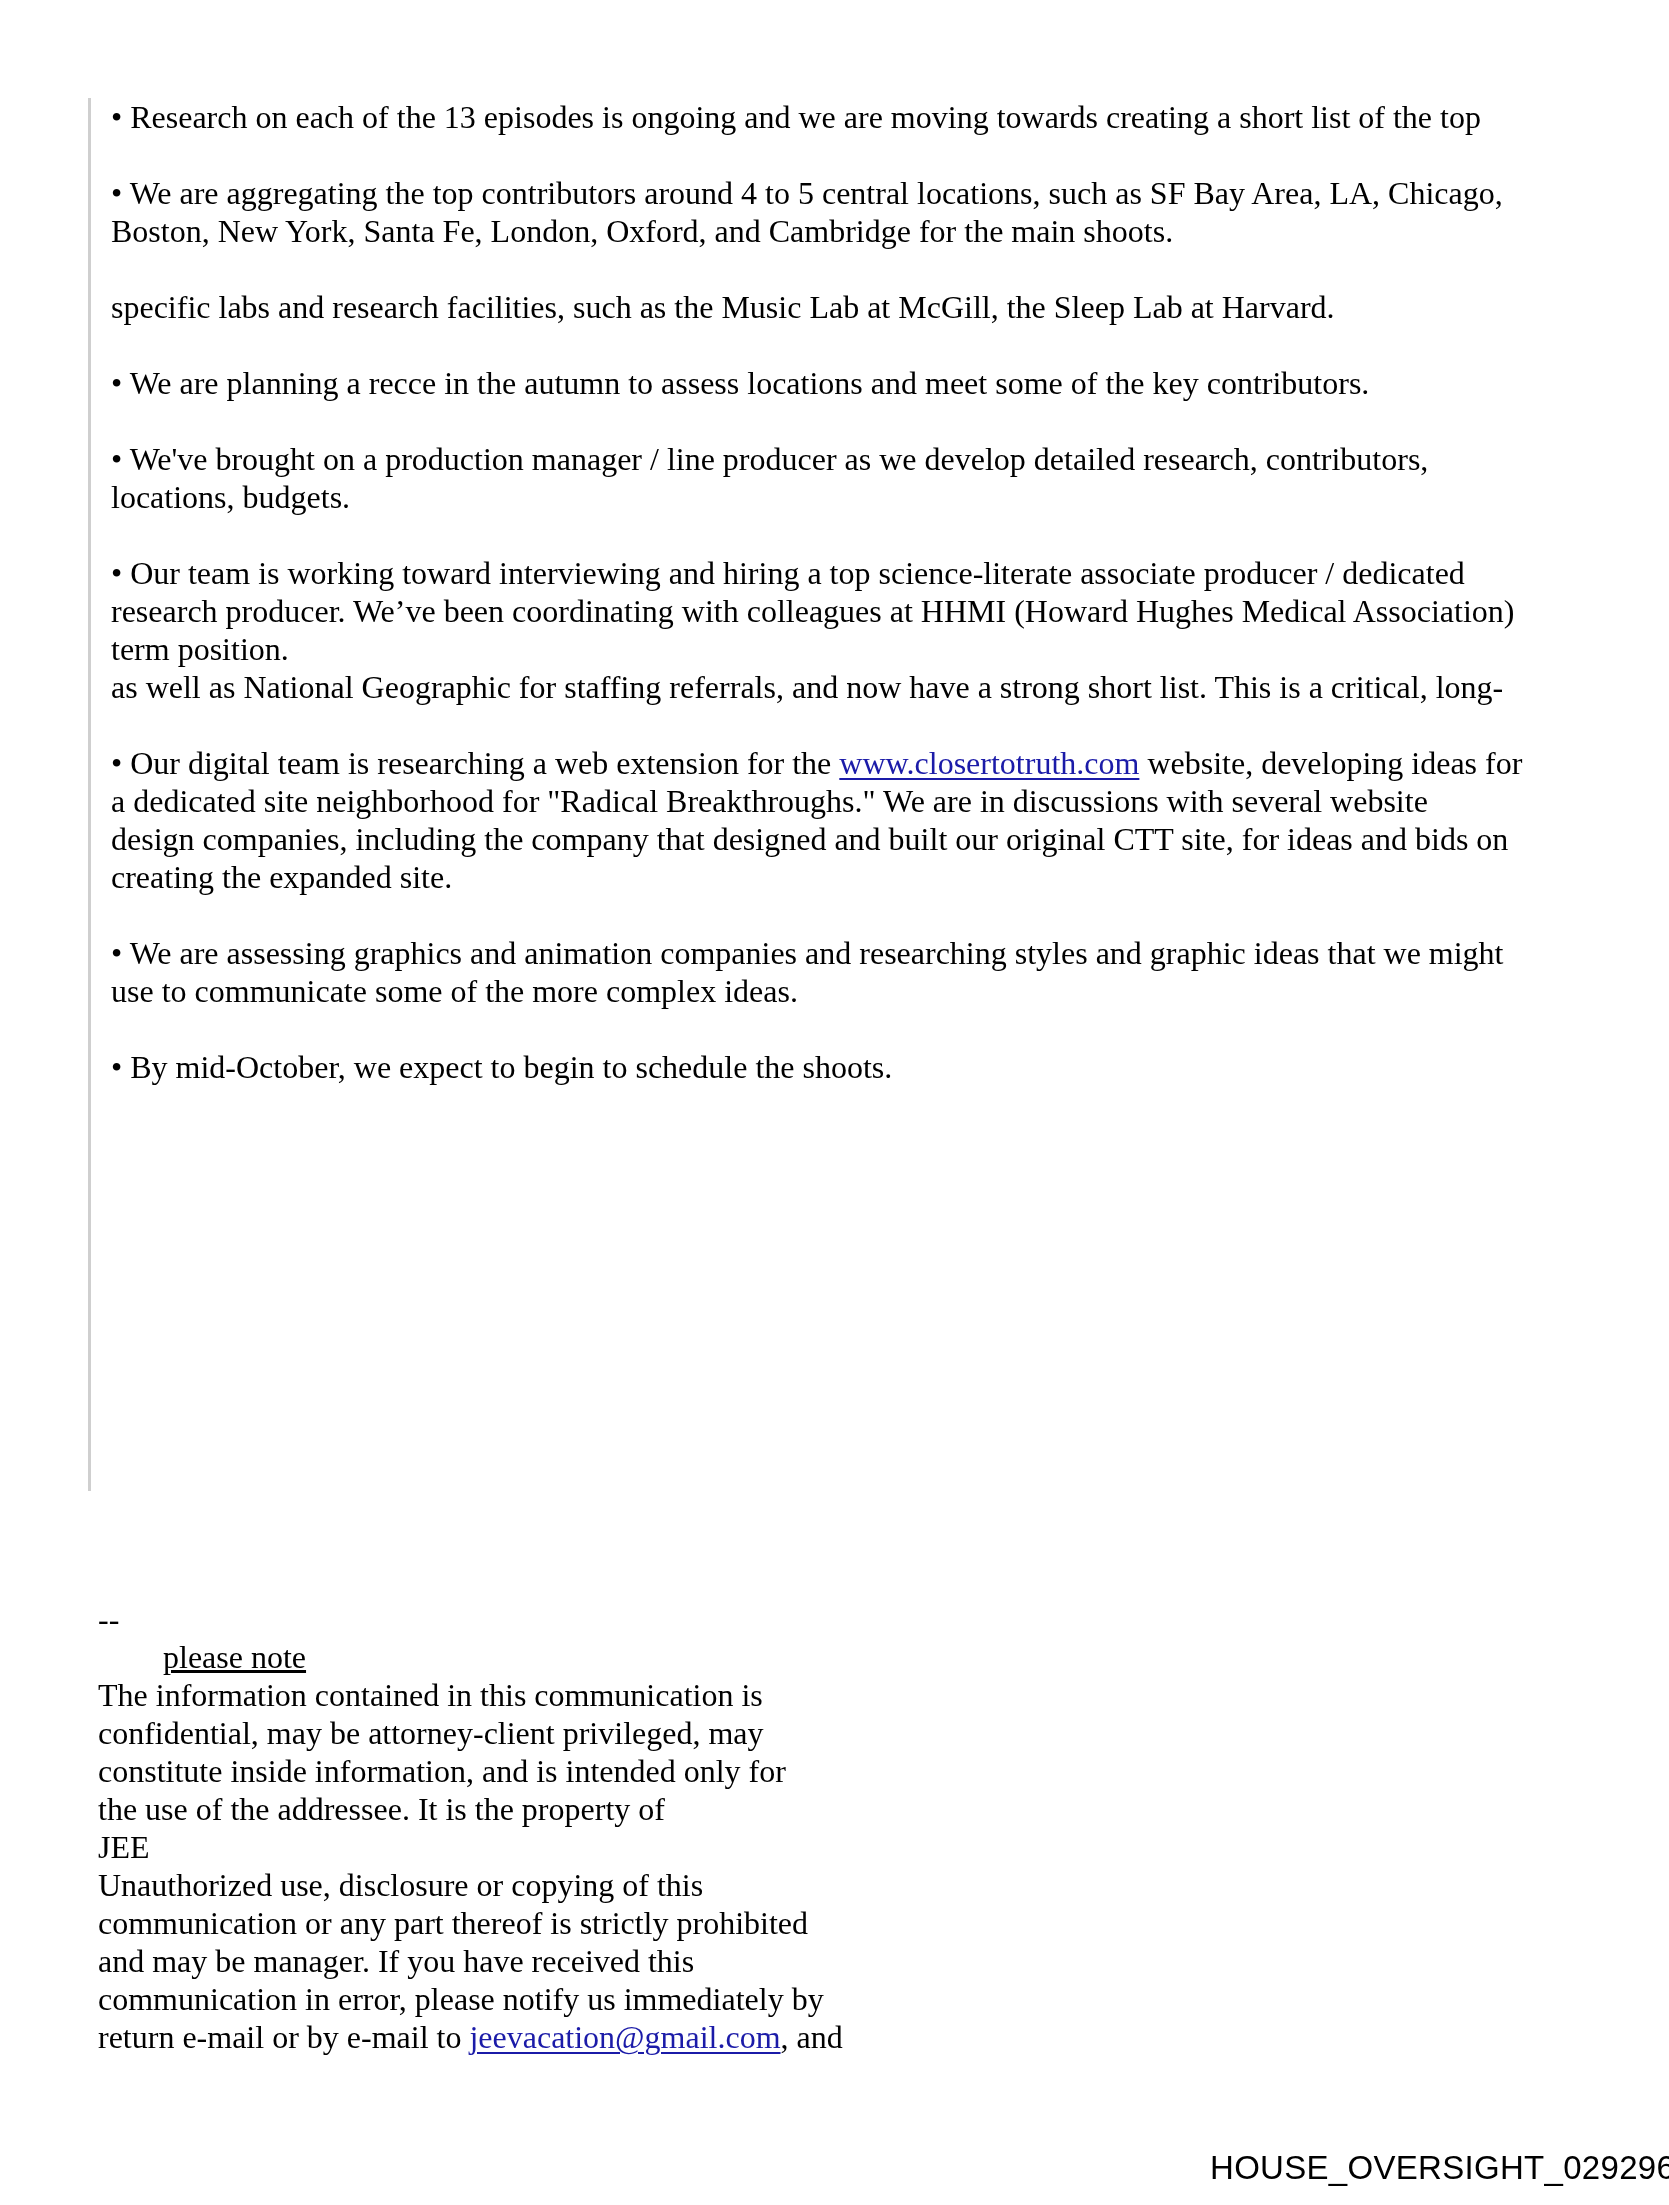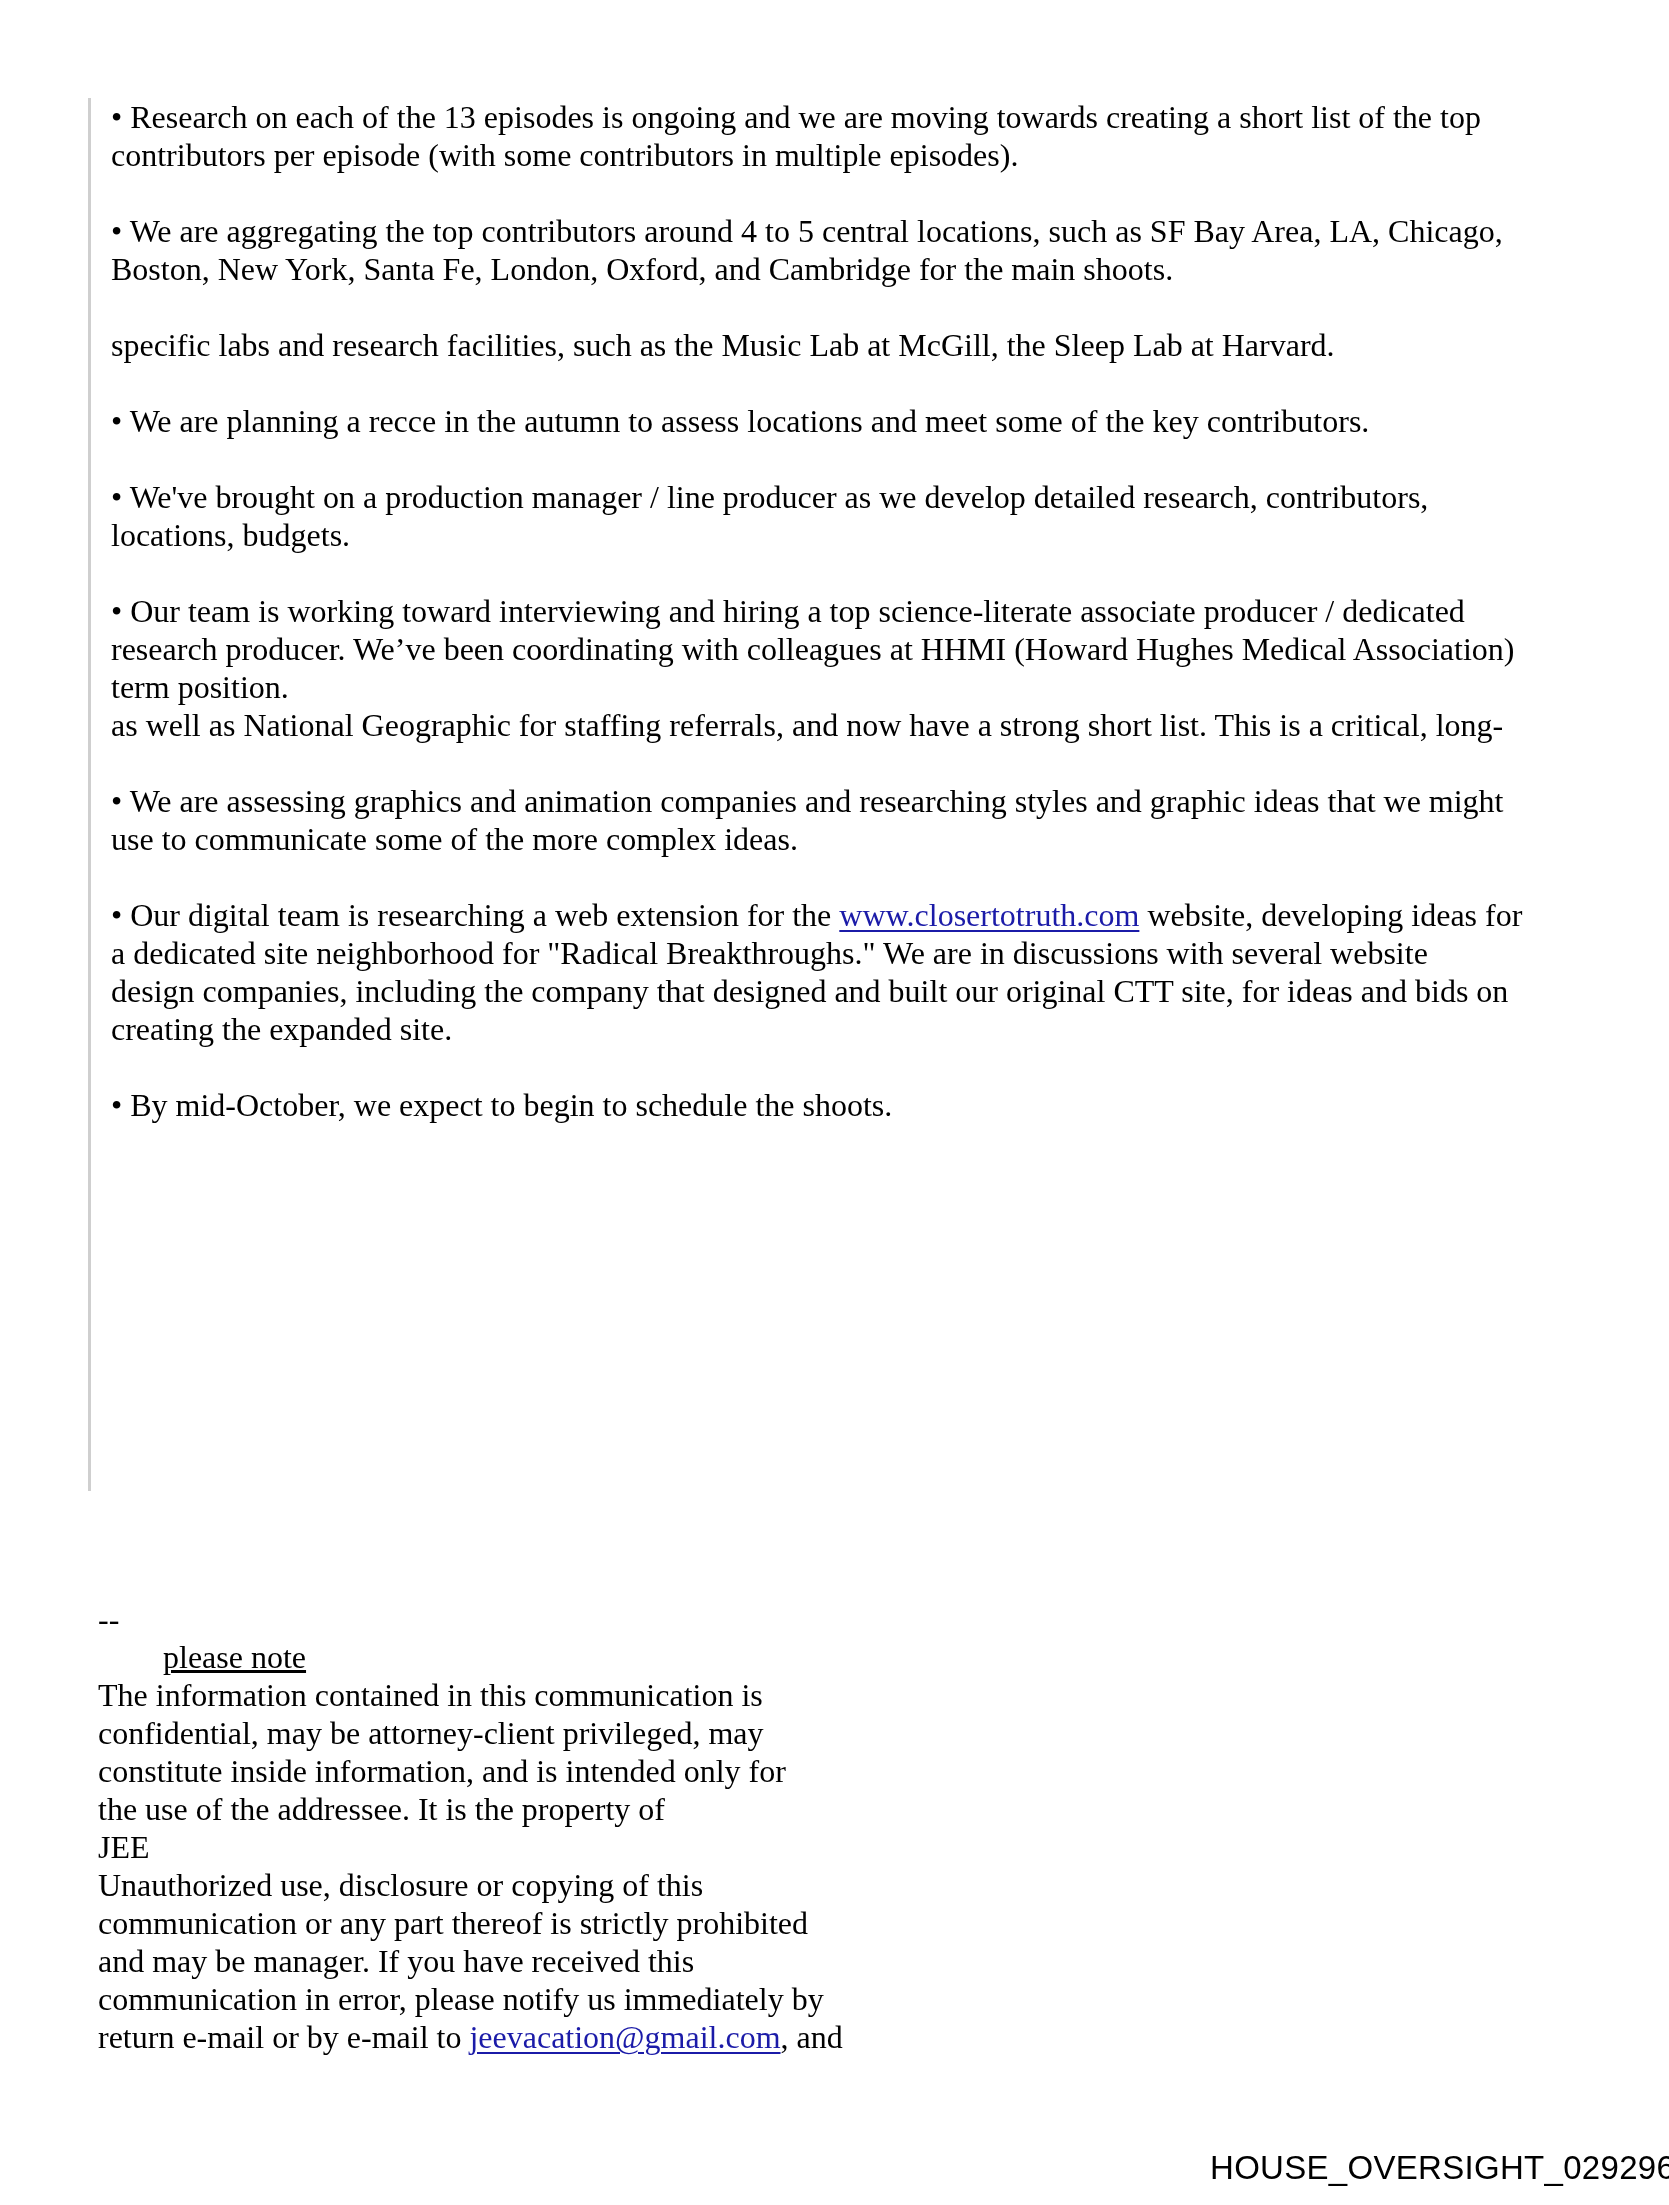--- a/index.html
+++ b/index.html
@@ -69,21 +69,20 @@
 </style>
 </head>
 <body>
 
 <div class="quote-bar"></div>
 
 <div class="quote-body">
 
   <p class="para">
     <span class="line">• Research on each of the 13 episodes is ongoing and we are moving towards creating a short list of the top</span>
-    <span class="line">contributors per episode (with some contributors in multiple episodes).</span>
   </p>
 
   <p class="para">
     <span class="line">• We are aggregating the top contributors around 4 to 5 central locations, such as SF Bay Area, LA, Chicago,</span>
     <span class="line">Boston, New York, Santa Fe, London, Oxford, and Cambridge for the main shoots.</span>
   </p>
 
   <p class="para">
     <span class="line">specific labs and research facilities, such as the Music Lab at McGill, the Sleep Lab at Harvard.</span>
   </p>
@@ -98,29 +97,29 @@
   </p>
 
   <p class="para">
     <span class="line">• Our team is working toward interviewing and hiring a top science-literate associate producer / dedicated</span>
     <span class="line">research producer. We’ve been coordinating with colleagues at HHMI (Howard Hughes Medical Association)</span>
     <span class="line">term position.</span>
     <span class="line">as well as National Geographic for staffing referrals, and now have a strong short list. This is a critical, long-</span>
   </p>
 
   <p class="para">
-    <span class="line">• We are assessing graphics and animation companies and researching styles and graphic ideas that we might</span>
-    <span class="line">use to communicate some of the more complex ideas.</span>
-  </p>
-
-  <p class="para">
     <span class="line"><span>• Our digital team is researching a web extension for the </span><a class="link">www.closertotruth.com</a><span> website, developing ideas for</span></span>
     <span class="line">a dedicated site neighborhood for "Radical Breakthroughs." We are in discussions with several website</span>
     <span class="line">design companies, including the company that designed and built our original CTT site, for ideas and bids on</span>
     <span class="line">creating the expanded site.</span>
+  </p>
+
+  <p class="para">
+    <span class="line">• We are assessing graphics and animation companies and researching styles and graphic ideas that we might</span>
+    <span class="line">use to communicate some of the more complex ideas.</span>
   </p>
 
   <p class="para">
     <span class="line">• By mid-October, we expect to begin to schedule the shoots.</span>
   </p>
 
 </div>
 
 <div class="sig">
   <span class="line">--</span>

